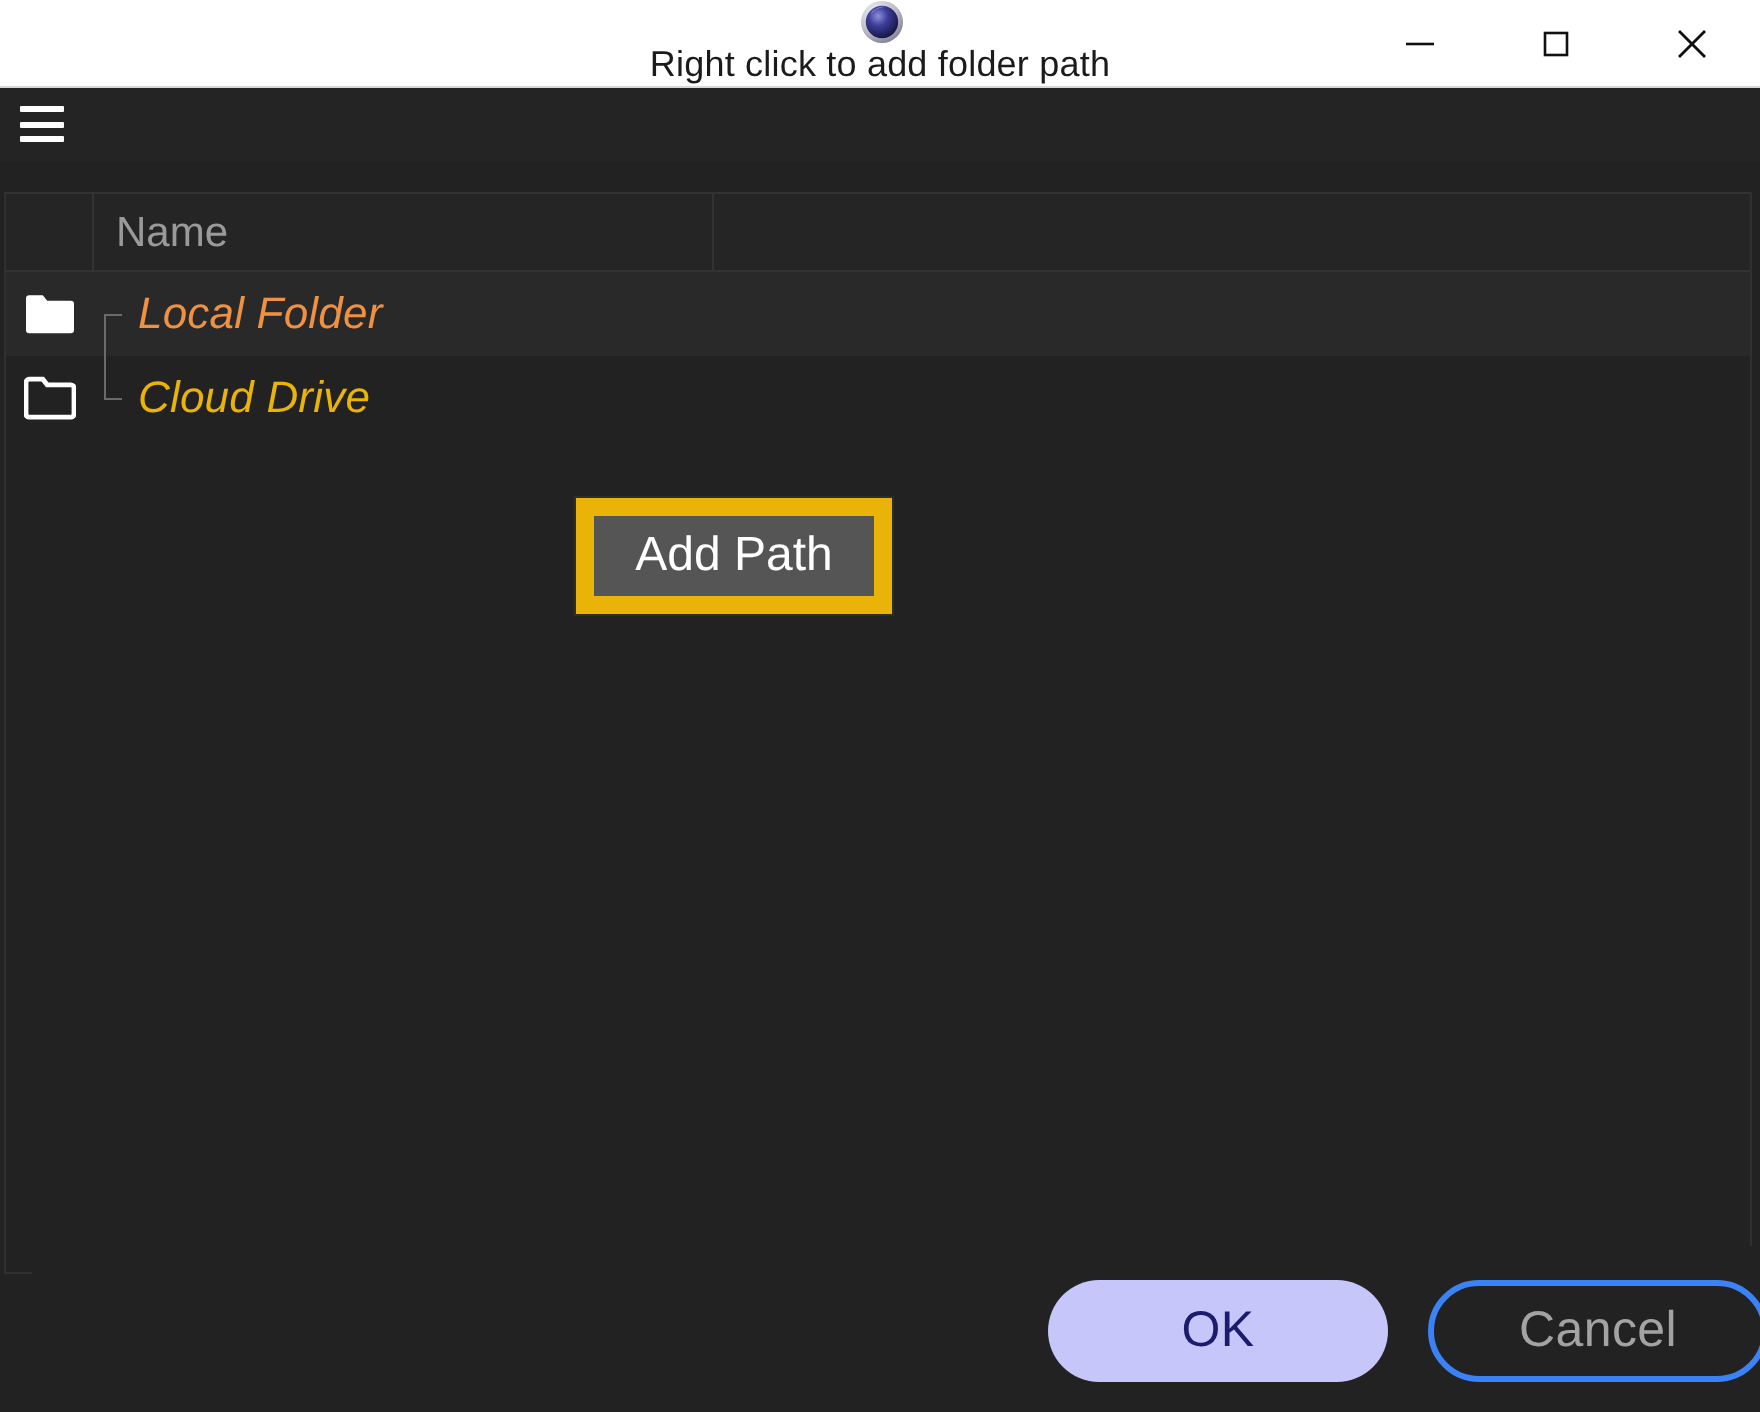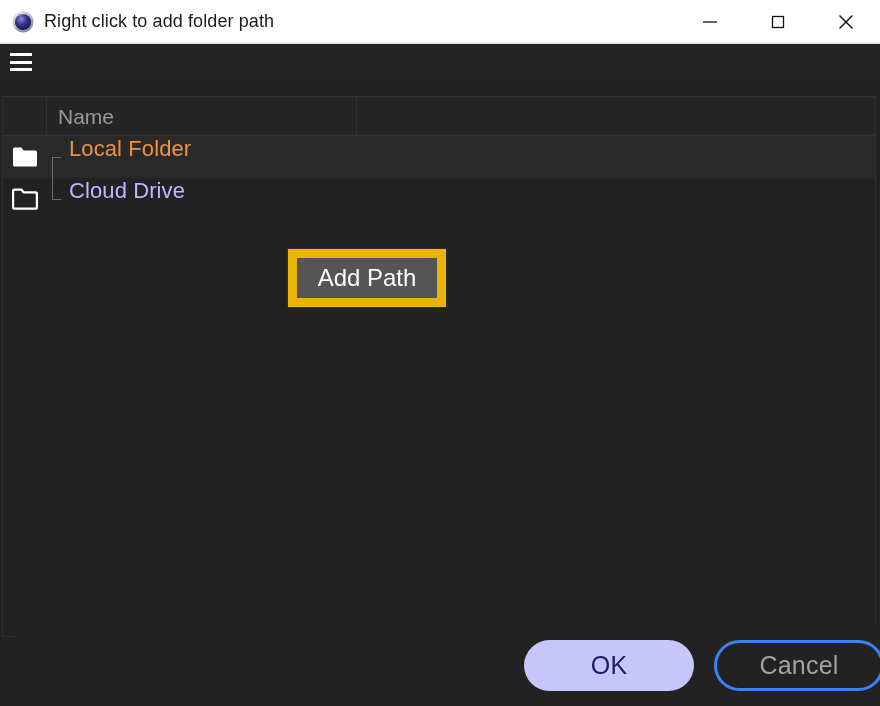--- a/index.html
+++ b/index.html
@@ -27,20 +27,21 @@
   .titlebar {
     position: absolute;
     left: 0; top: 0;
     width: 880px;
     height: 44px;
     background: #ffffff;
     border-bottom: 1px solid #d8d8d8;
     box-sizing: border-box;
     display: flex;
     align-items: center;
+    flex-direction: column;
   }
   .app-icon {
     width: 22px;
     height: 22px;
     margin-left: 12px;
     margin-right: 10px;
     flex: 0 0 auto;
   }
   .title-text {
     font-size: 18px;
@@ -144,21 +145,23 @@
     left: 0;
     top: 40px;
     right: 0;
     bottom: 0;
     overflow: hidden;
   }
   .row {
     position: relative;
     height: 42px;
     display: flex;
-    box-sizing: border-box;
+    align-items: center;
+    box-sizing: border-box;
+    font-style: italic;
   }
   .row.selected {
     background: #292929;
   }
   .row-icon {
     width: 44px;
     height: 42px;
     display: flex;
     align-items: center;
     justify-content: center;
@@ -184,21 +187,21 @@
     height: 1px;
     background: #6b6b6b;
   }
   .row-label {
     font-size: 22px;
     white-space: nowrap;
     font-family: "Liberation Sans", sans-serif;
     letter-spacing: 0.1px;
   }
   .row-label.accent { color: #ef9142; }
-  .row-label.muted  { color: #c4b5fd; }
+  .row-label.muted  { color: #eab308; }
 
   
   .context-menu {
     position: absolute;
     left: 284px;
     top: 152px;
     width: 160px;
     height: 60px;
     background: #eab308;
     border: 1px solid #2d2d2d;

